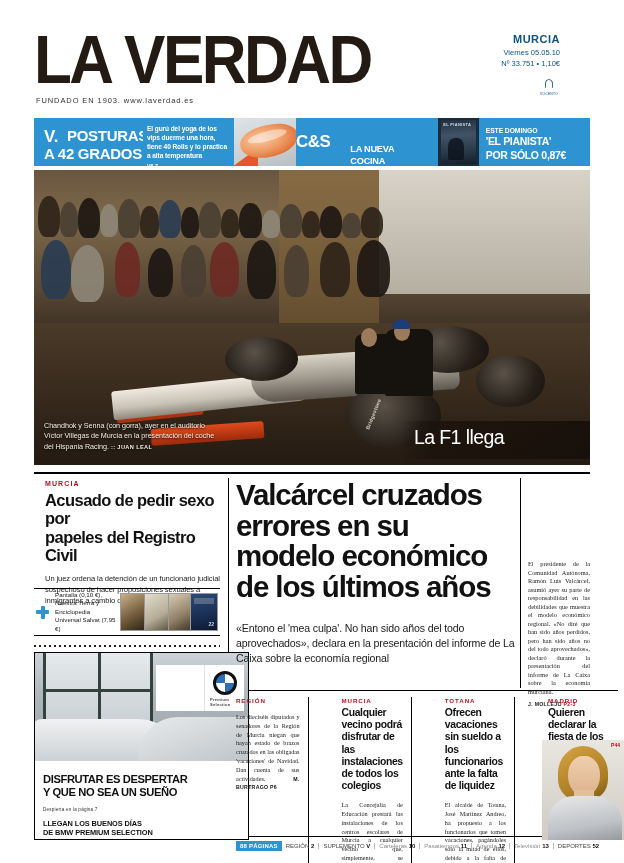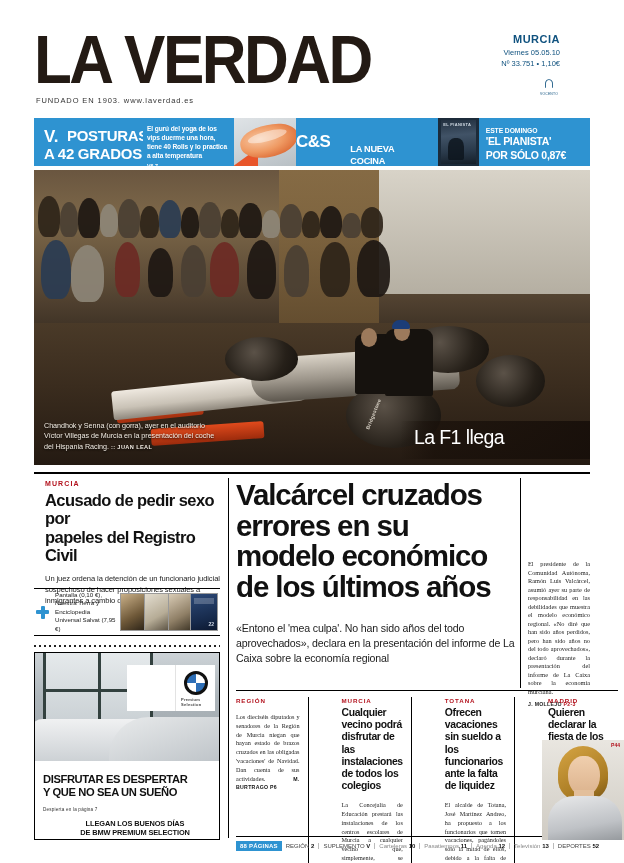--- a/index.html
+++ b/index.html
@@ -154,21 +154,21 @@
   .m1 { left:0; width:26px; background:linear-gradient(150deg,#c9b089,#6e5838 60%,#2d2418); }
   .m2 { left:24px; width:26px; background:linear-gradient(150deg,#e3ddd0,#b6ac96 60%,#5c5344); }
   .m3 { left:48px; width:24px; background:linear-gradient(150deg,#d8cbb5,#8f7f66 60%,#403728); }
   .m4 { left:70px; width:28px; background:linear-gradient(165deg,#2d4a78,#16294a 70%,#0c1830); }
   .m4 .s { position:absolute; left:3px; top:4px; right:3px; height:6px; background:rgba(255,255,255,.22); }
   .m4 .n { position:absolute; right:3px; bottom:3px; color:#cfd8e6; font-size:5px; font-weight:bold; }
 
   .dots { position:absolute; left:34px; top:645px; width:186px; height:2px;
           background:repeating-linear-gradient(90deg,#222 0 2px, transparent 2px 5px); }
 
-  .ad { position:absolute; left:34px; top:652px; width:186px; height:188px;
+  .ad { position:absolute; left:34px; top:652px; width:215px; height:188px;
         border:1px solid #000; background:#fff; overflow:hidden; }
   .ad-img { position:absolute; left:0; top:0; width:100%; height:108px;
             background:linear-gradient(180deg,#cdd3d7 0%,#aeb6bb 40%,#9aa2a8 100%); overflow:hidden; }
   .win { position:absolute; left:8px; top:-4px; width:110px; height:86px;
          background:linear-gradient(180deg,#e6eaec,#c6cdd1);
          border:3px solid #33413f; }
   .win:before { content:""; position:absolute; left:50%; top:0; width:3px; height:100%; background:#33413f; }
   .win:after { content:""; position:absolute; left:0; top:46%; width:100%; height:3px; background:#33413f; }
   .bed { position:absolute; left:-6px; bottom:-6px; width:150px; height:48px;
          background:linear-gradient(180deg,#f0f1f2,#c8cdd1); border-radius:14px 40px 0 0; }
@@ -180,21 +180,21 @@
   .bmw-card .lt .b { height:1.5px; width:34px; background:#555; margin-top:2px; }
   .bmw-card .lt .c { height:1.5px; width:28px; background:#888; margin-top:1.5px; }
   .bmw-card .rt { width:40px; position:relative; border-left:1px solid #e3e3e3; }
   .roundel { position:absolute; left:8px; top:6px; width:24px; height:24px; border-radius:50%;
              background:conic-gradient(#fff 0turn .25turn, #2e6fb7 .25turn .5turn, #fff .5turn .75turn, #2e6fb7 .75turn 1turn);
              border:3px solid #111; }
   .bmw-card .rt .w { position:absolute; left:5px; bottom:4px; font-size:4px; font-weight:bold; color:#444; letter-spacing:.3px; }
   .ad-txt { position:absolute; left:0; top:110px; width:100%; padding:10px 8px; }
   .ad-txt h3 { margin:0; font-size:11.2px; font-weight:bold; line-height:1.14; letter-spacing:-.4px; color:#111; }
   .ad-txt .small { margin:8px 0 0 0; font-size:4.6px; color:#333; letter-spacing:.2px; }
-  .ad-txt .bold2 { margin:7px 0 0 16px; font-size:7.4px; font-weight:bold; line-height:1.28; letter-spacing:-.1px; color:#111;text-align:center; }
+  .ad-txt .bold2 { margin:7px 0 0 0; font-size:7.4px; font-weight:bold; line-height:1.28; letter-spacing:-.1px; color:#111; }
 
   
   .mcol { position:absolute; left:236px; top:480px; width:282px; }
   .m-head { margin:0; font-size:29.5px; font-weight:bold; line-height:1.04; letter-spacing:-1.1px; color:#111; }
   .m-sub { margin:18px 0 0 0; font-size:10.6px; line-height:1.42; color:#1b1b1b; letter-spacing:-.15px; }
 
   .rcol { position:absolute; left:528px; top:560px; width:62px; }
   .rcol p { margin:0; font-family:"Liberation Serif", serif; font-size:6.3px; line-height:1.35;
             text-align:justify; color:#222; }
   .rcol .byline { margin-top:5px; font-family:"Liberation Sans", sans-serif; font-size:5.2px; font-weight:bold; letter-spacing:.3px; }

